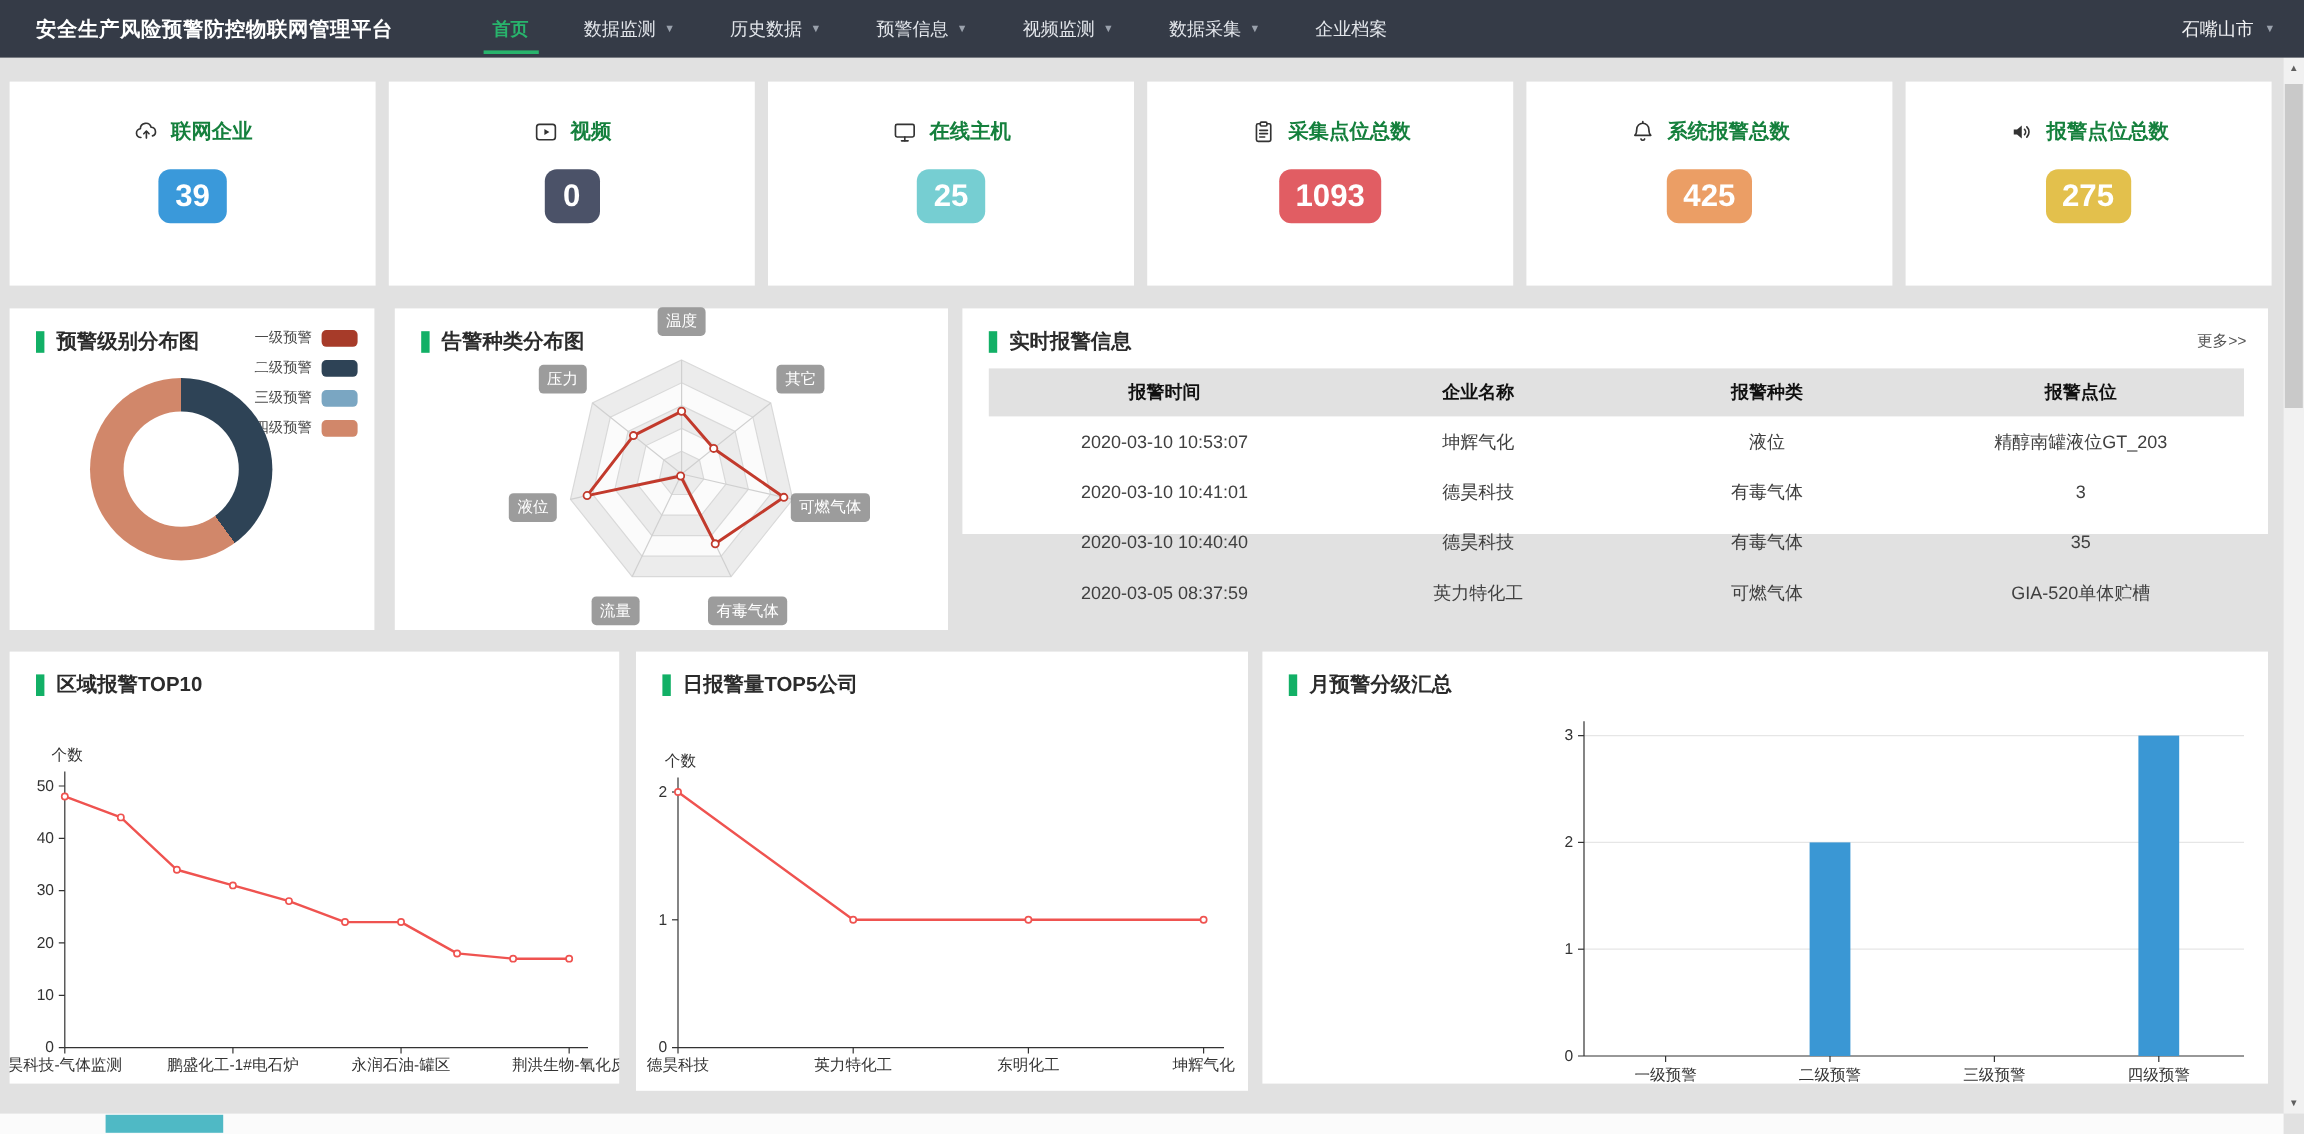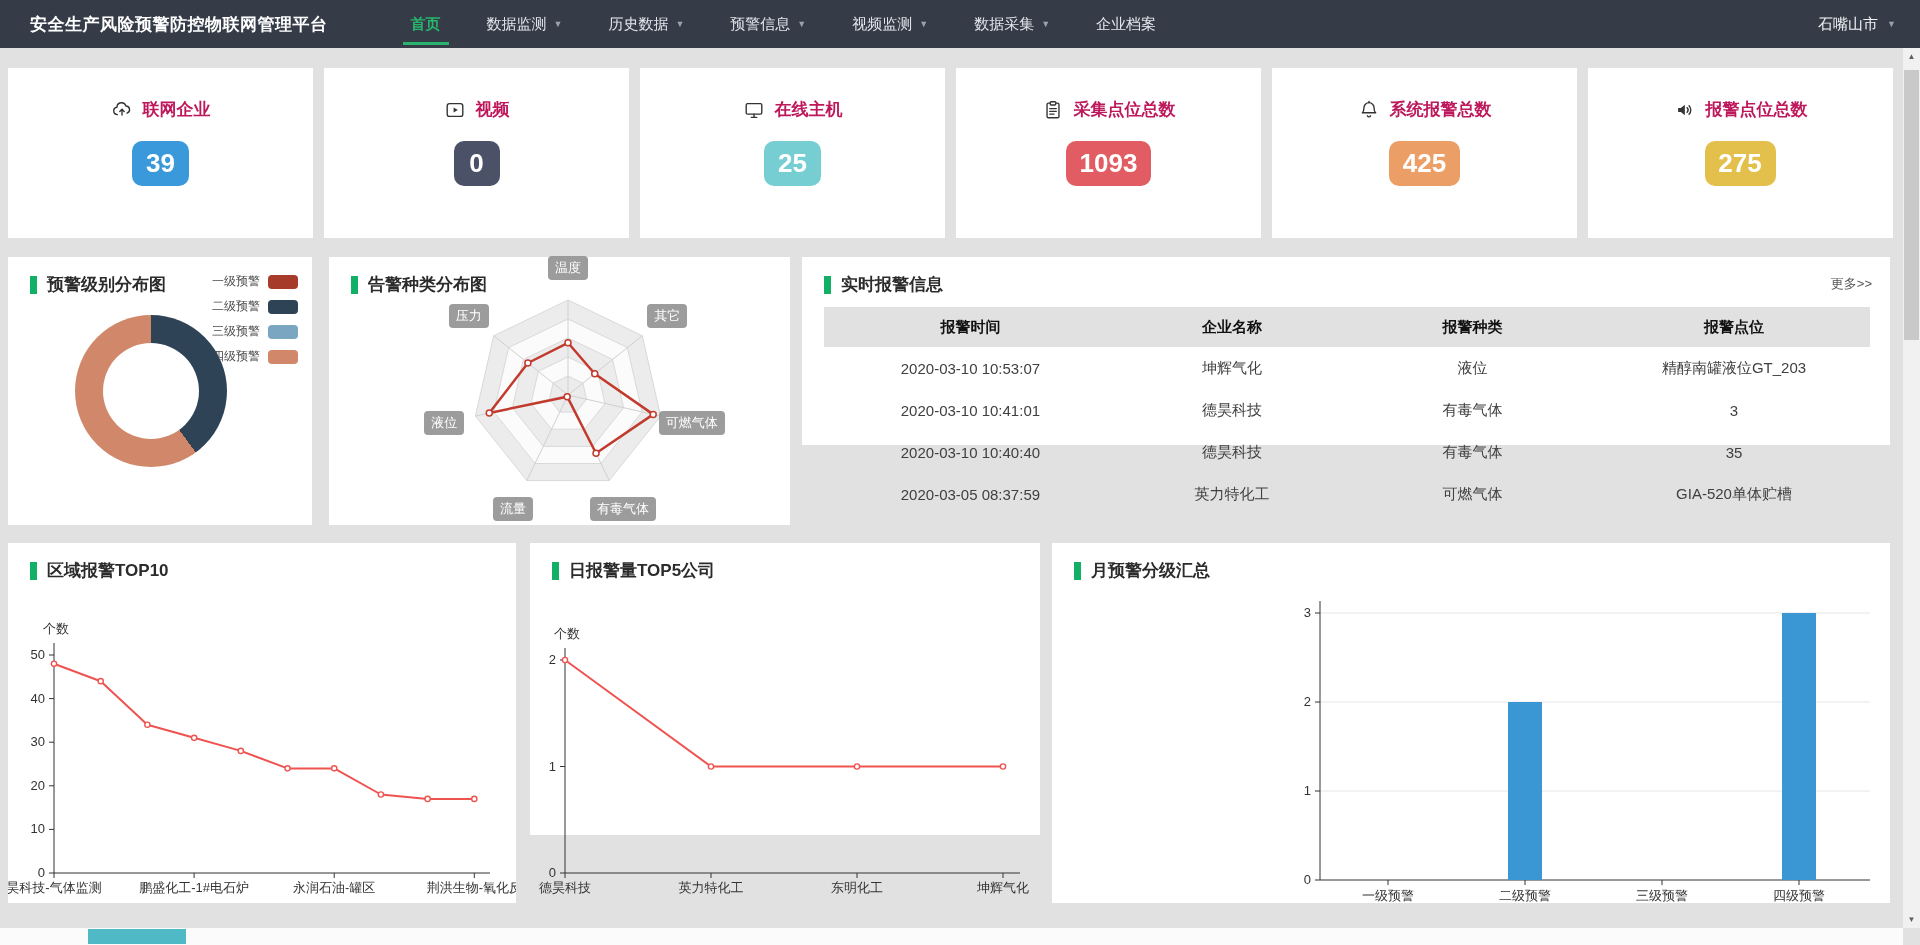--- a/index.html
+++ b/index.html
@@ -15,30 +15,30 @@
   .nav-title { color:#ffffff; font-size:17px; font-weight:700; margin-left:30px; letter-spacing:.5px; white-space:nowrap; }
   .nav-menu { display:flex; height:100%; margin-left:60px; }
   .nav-item { display:flex; align-items:center; gap:7px; padding:0 13px; margin:0 10px; color:#e3e6eb; font-size:15px; cursor:pointer; position:relative; white-space:nowrap; }
   .nav-item .caret { font-size:9px; color:#9aa1ac; }
   .nav-item.active { color:#28b46c; font-weight:700; }
   .nav-item.active::after { content:""; position:absolute; left:5px; right:5px; bottom:3px; height:3px; background:#28b46c; }
   .nav-region { margin-left:auto; margin-right:24px; color:#f2f3f5; font-size:15px; display:flex; gap:9px; align-items:center; cursor:pointer; }
   .nav-region .caret { font-size:9px; color:#9aa1ac; }
   
   .card { position:absolute; top:68px; width:305px; height:170px; background:#fff; }
-  .card-head { display:flex; justify-content:center; align-items:center; gap:10px; margin-top:30px; font-size:17px; font-weight:700; color:#be185d; }
+  .card-head { display:flex; justify-content:center; align-items:center; gap:10px; margin-top:30px; font-size:17px; font-weight:700; color:#15803d; }
   .card-head .icon { display:flex; align-items:center; }
   .card-badge { display:block; margin:20px auto 11px; width:max-content; min-width:46px; text-align:center; padding:7px 14px; border-radius:10px; color:#fff; font-size:26px; font-weight:700; }
   
   .panel { position:absolute; background:#fff; }
   #panel-pie     { left:8px;    top:257px; width:304px;  height:268px; }
   #panel-radar   { left:329px;  top:257px; width:461px;  height:268px; }
   #panel-table   { left:802px;  top:257px; width:1088px; height:188px; }
   #panel-top10   { left:8px;    top:543px; width:508px;  height:360px; }
-  #panel-top5    { left:530px;  top:543px; width:510px;  height:292px; }
+  #panel-top5    { left:530px;  top:543px; width:510px;  height:366px; }
   #panel-monthly { left:1052px; top:543px; width:838px;  height:360px; }
   .ptitle { position:absolute; left:22px; top:16px; display:flex; align-items:center; gap:10px; font-size:17px; font-weight:700; color:#2b2b2b; white-space:nowrap; }
   .ptitle .gbar { width:7px; height:18px; background:#12b066; }
   
   .pie-legend { position:absolute; right:14px; top:8px; }
   .legend-row { display:flex; align-items:center; justify-content:flex-end; gap:8px; margin:8px 0; cursor:pointer; }
   .legend-label { font-size:12px; color:#4a4a4a; }
   .legend-swatch { width:30px; height:14px; border-radius:4px; }
   .donut { position:absolute; left:67px; top:58px; width:152px; height:152px; border-radius:50%; }
   .donut::after { content:""; position:absolute; left:28px; top:28px; width:96px; height:96px; background:#fff; border-radius:50%; }

